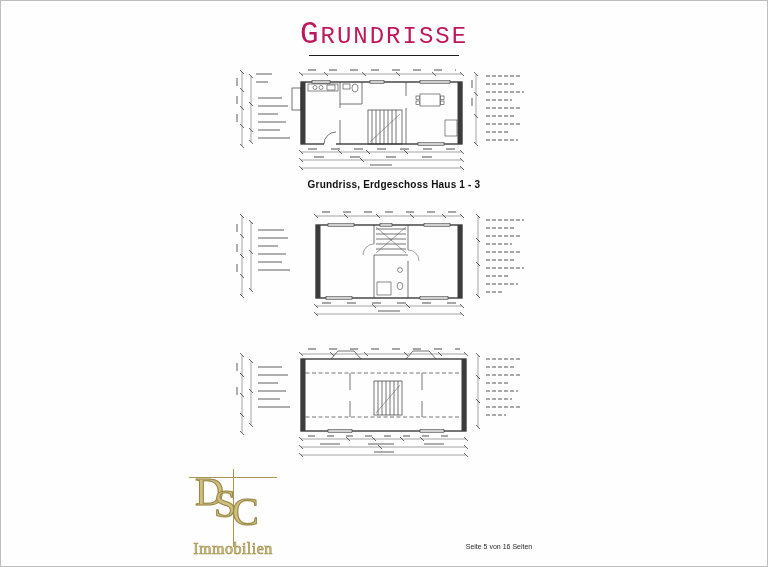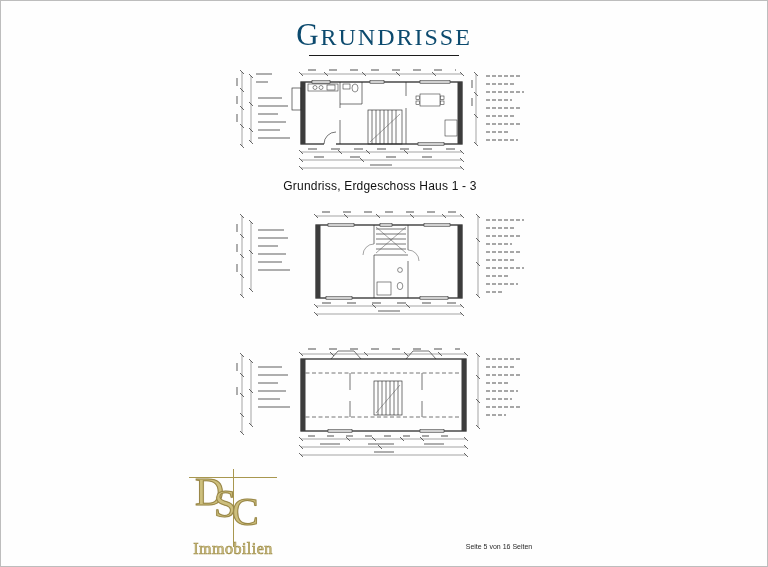--- a/index.html
+++ b/index.html
@@ -1,29 +1,29 @@
 <!DOCTYPE html>
 <html><head>
 <meta charset="utf-8">
 <style>
   html,body{margin:0;padding:0;background:#fff;}
   .page{position:relative;width:766px;height:565px;border:1px solid #bdbdbd;background:#fefefe;overflow:hidden;
         font-family:"Liberation Sans",sans-serif;color:#1c1c1c;}
 
   
   .title{position:absolute;top:16px;left:0;width:100%;margin:0;text-align:center;
-         font-family:Liberation Serif, serif;font-weight:500;font-size:24px;letter-spacing:2px;
-         text-transform:uppercase;color:#0c4a6e;}
+         font-family:Liberation Mono, monospace;font-weight:500;font-size:24px;letter-spacing:2px;
+         text-transform:uppercase;color:#be185d;}
   .title::first-letter{font-size:31px;}
   .title-rule{position:absolute;top:54px;left:308px;width:150px;height:1px;background:#1c1c1c;}
 
   
   .plan-svg{position:absolute;display:block;}
-  .caption{position:absolute;left:227px;width:304px;text-align:center;
-           font-size:12px;font-weight:normal;color:#101010;letter-spacing:.2px;}
+  .caption{position:absolute;left:241px;width:304px;text-align:center;
+           font-size:10px;font-weight:bold;color:#101010;letter-spacing:.2px;}
 
   
   .pw{fill:none;stroke:#2d2d2d;stroke-width:1.3;}
   .w{fill:none;stroke:#2d2d2d;stroke-width:.65;}
   .wd{fill:none;stroke:#2d2d2d;stroke-width:.65;stroke-dasharray:4 2.5;}
   .f{fill:#ffffff;stroke:#2d2d2d;stroke-width:.55;}
   .drk{fill:#3c3c3c;stroke:none;}
   .dm{fill:none;stroke:#4a4a4a;stroke-width:.5;}
   .tk{stroke:#2d2d2d;stroke-width:.7;fill:none;}
   .fx{stroke:#8b8b8b;stroke-width:1.4;fill:none;}

